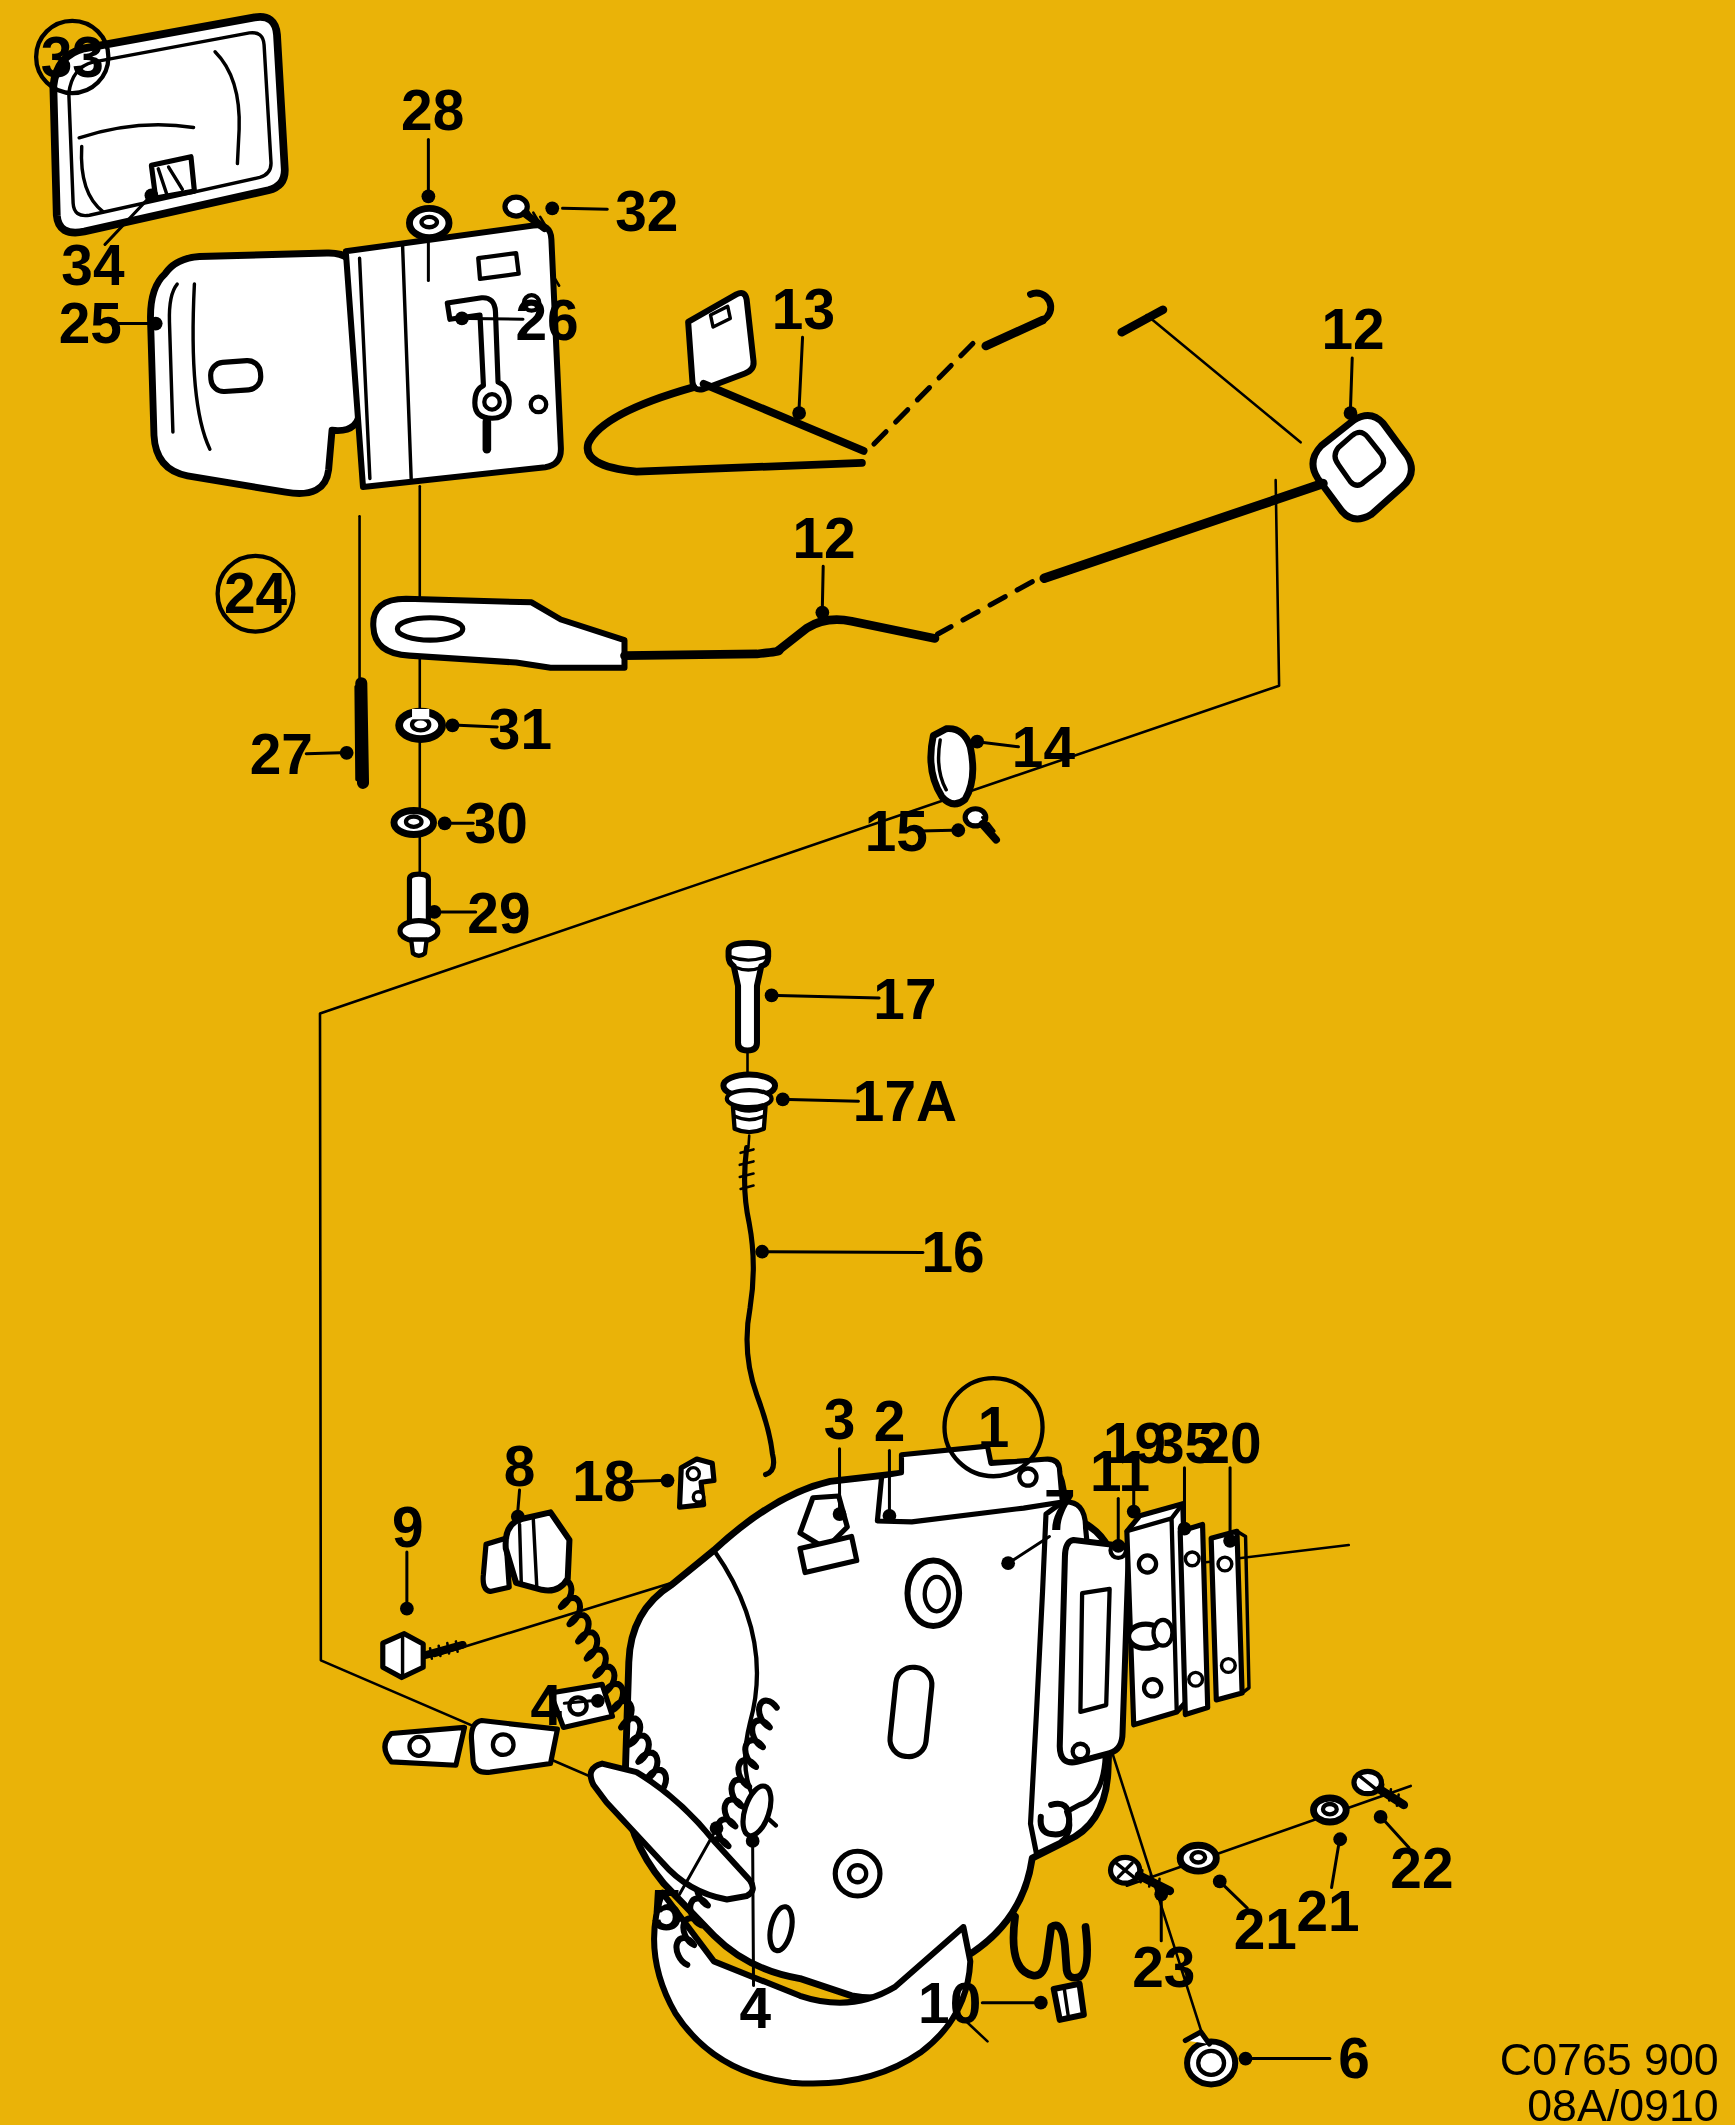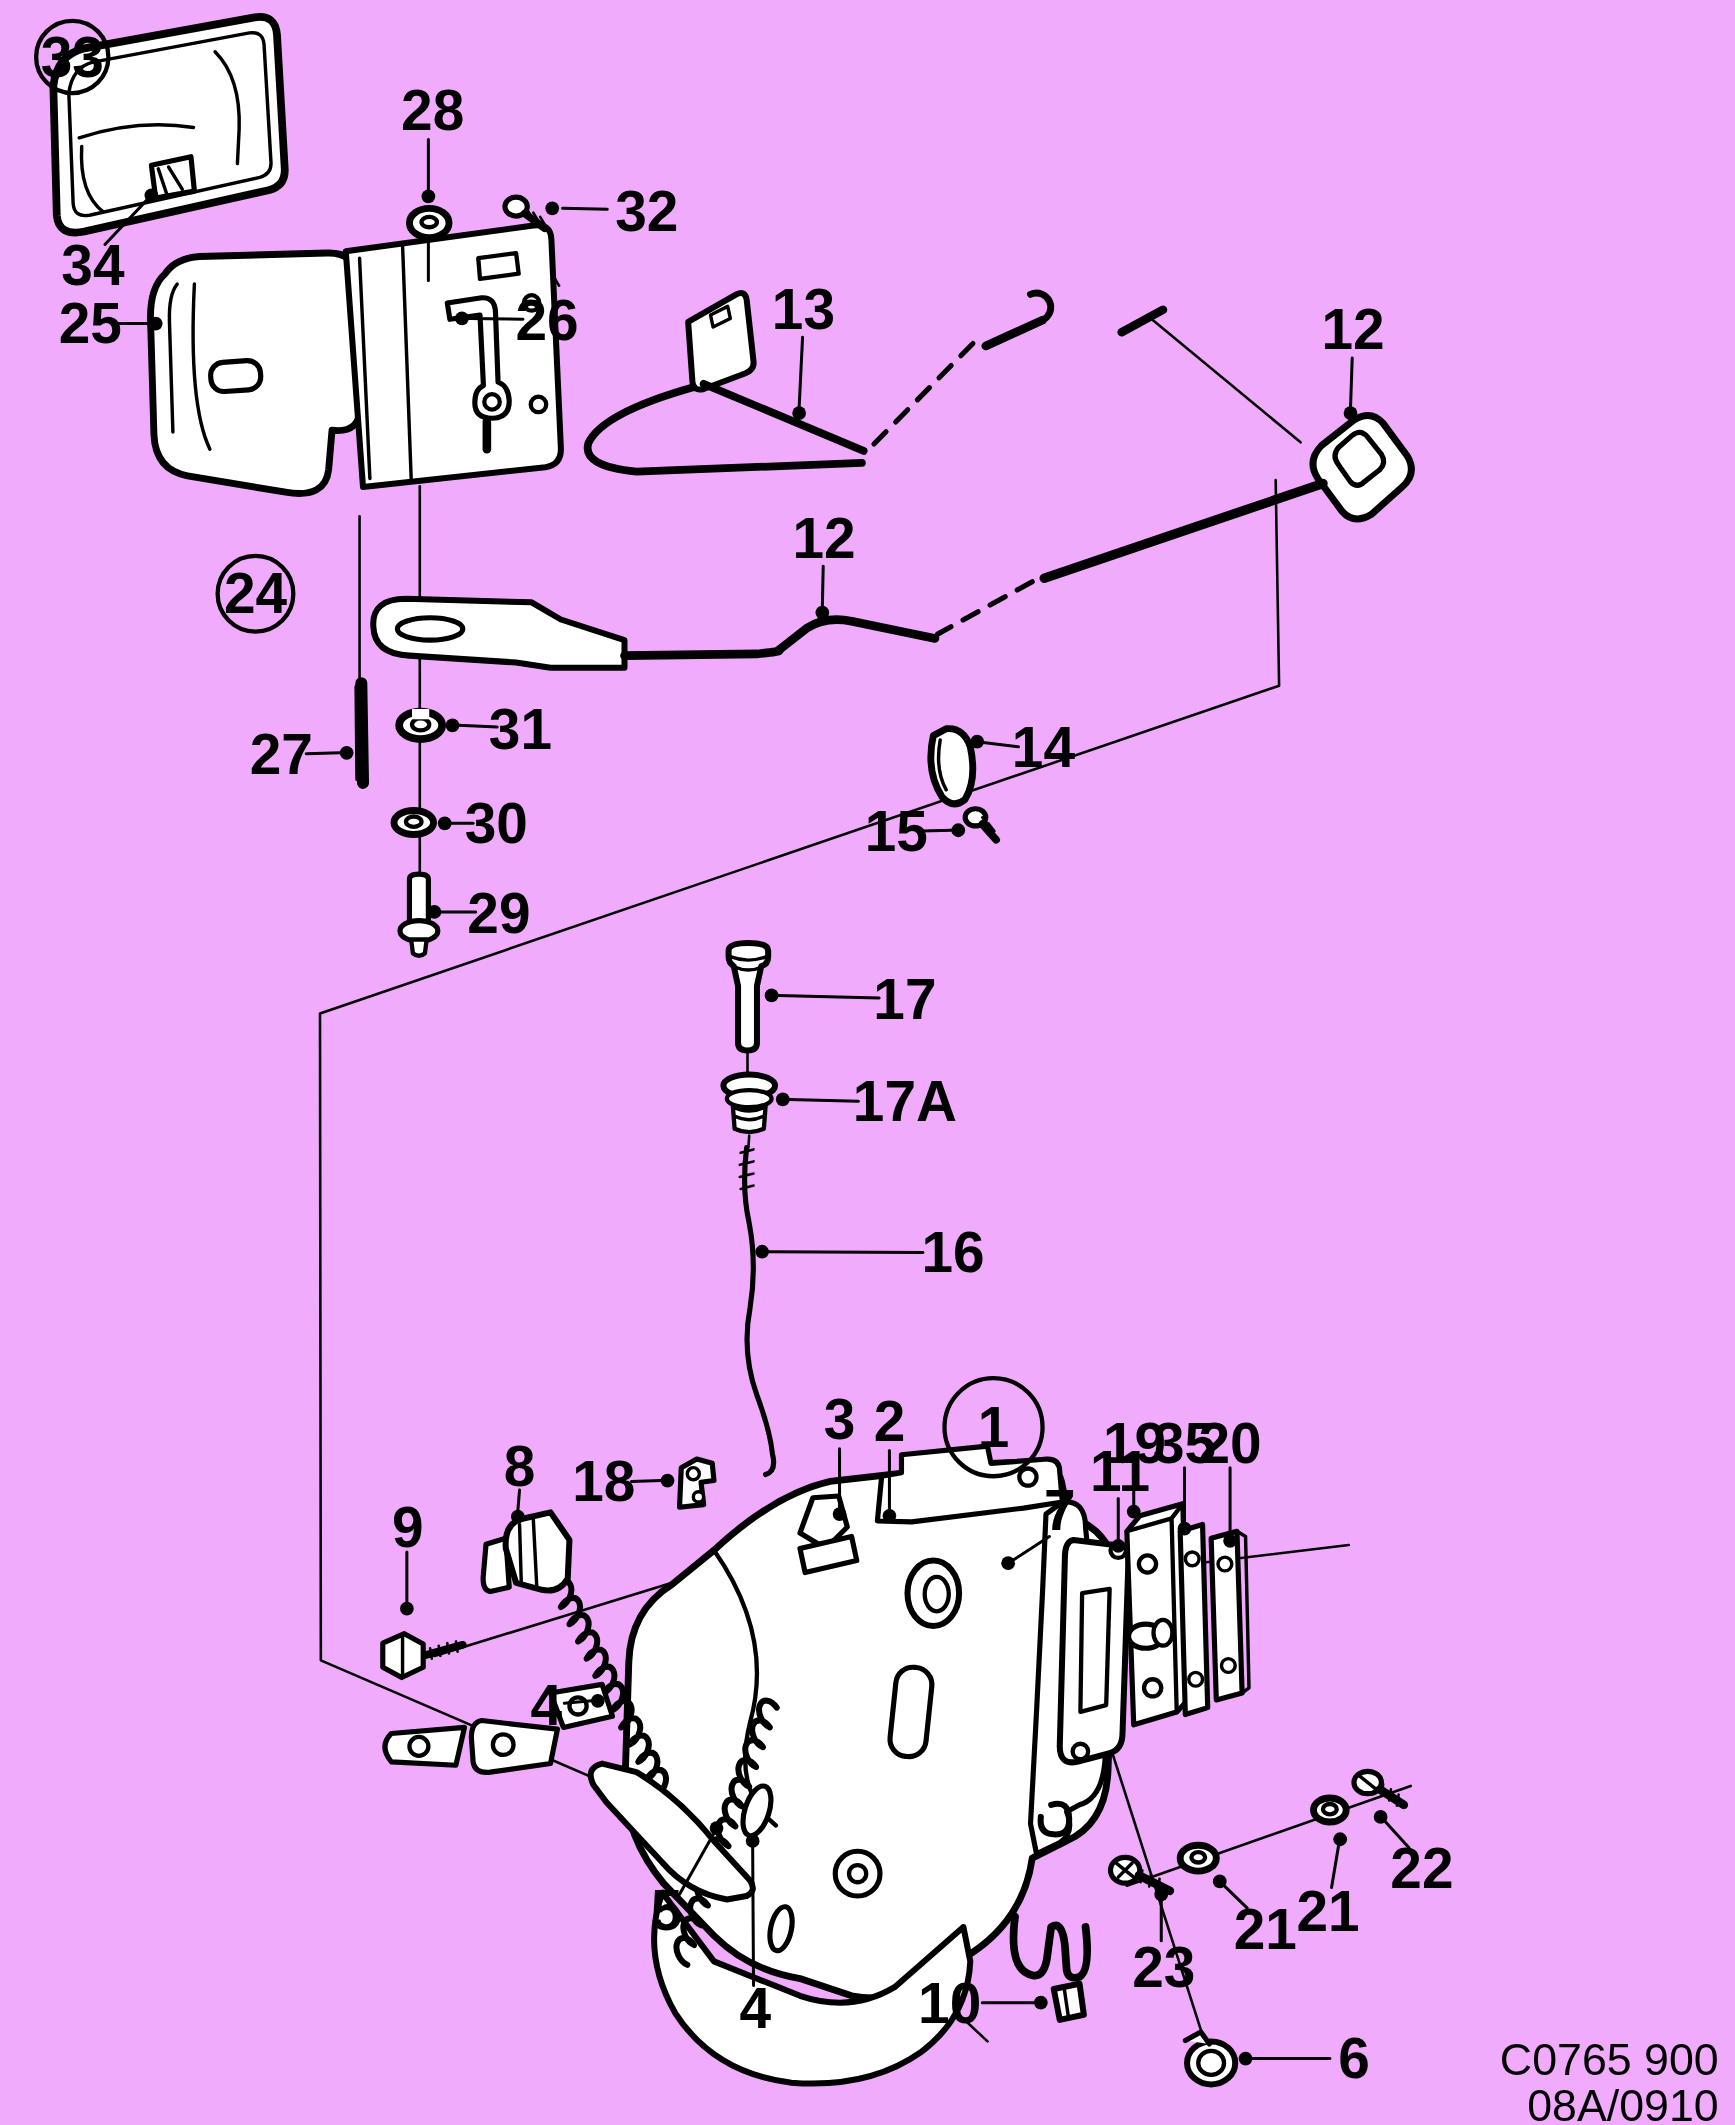--- a/index.html
+++ b/index.html
@@ -1,16 +1,16 @@
 <!DOCTYPE html>
 <html style="font-size:13.8px"><head>
 <meta charset="utf-8">
 <style>
   html,body{margin:0;padding:0;background:#fff;}
-  .stage{position:relative;width:1735px;height:2125px;background:#f0abfc;overflow:hidden;}
+  .stage{position:relative;width:1735px;height:2125px;background:#eab308;overflow:hidden;}
   svg{display:block;width:1735px;height:2125px;}
   .part{stroke:#000;fill:#fff;stroke-linejoin:round;stroke-linecap:round;}
   .ln{stroke:#000;fill:none;stroke-linejoin:round;stroke-linecap:round;}
   .thin{stroke-width:3;}
   .lbl{font-family:"Liberation Sans",sans-serif;font-weight:600;font-size:66px;fill:#000;text-anchor:middle;}
   .ftr{font-family:"Liberation Sans",sans-serif;font-weight:500;font-size:52px;fill:#000;text-anchor:end;}
 </style>
 </head>
 <body>
 

